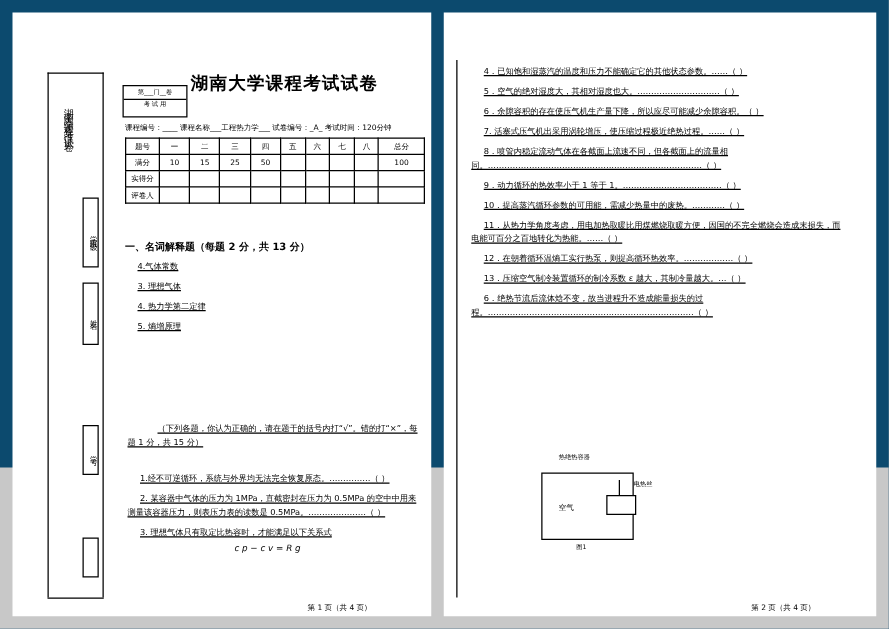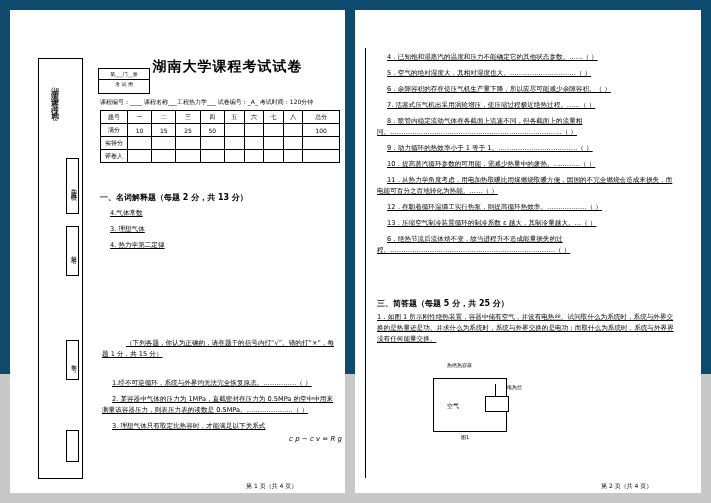--- a/index.html
+++ b/index.html
@@ -163,33 +163,34 @@
       </tr>
     </tbody>
       </table>
 
     <div class="section" style="left:90px;top:182px;">一、名词解释题（每题 2 分，共 13 分）</div>
 
     <div class="body-col" style="left:100px;top:198px;width:220px;">
       <p>4.气体常数</p>
       <p>3. 理想气体</p>
       <p>4. 热力学第二定律</p>
+      <p>5. 熵增原理</p>
     </div>
 
     <div class="body-col" style="left:92px;top:328px;width:232px;">
       <p class="indent" style="text-indent:24px;">（下列各题，你认为正确的，请在题干的括号内打“√”。错的打“×”，每题 1 分，共 15 分）</p>
     </div>
 
     <div class="body-col" style="left:92px;top:368px;width:232px;">
       <p class="indent">1.经不可逆循环，系统与外界均无法完全恢复原态。……………（  ）</p>
       <p class="indent">2. 某容器中气体的压力为 1MPa，直截密封在压力为 0.5MPa 的空中中用来测量该容器压力，则表压力表的读数是 0.5MPa。…………………（  ）</p>
       <p class="indent">3. 理想气体只有取定比热容时，才能满足以下关系式</p>
     </div>
 
-    <div class="body-col center formula" style="left:100px;top:424px;width:232px;text-align:right;">c p − c v = R g</div>
+    <div class="body-col center formula" style="left:88px;top:424px;width:232px;">c p − c v = R g</div>
 
     <div class="footer" style="left:236px;top:472px;">第 1 页（共 4 页）</div>
   </div>
 
   <div class="sheet right">
 
     <div class="vline" style="left:10px;top:38px;height:430px;"></div>
 
     <div class="body-col" style="left:22px;top:42px;width:300px;">
       <p class="indent">4．已知饱和湿蒸汽的温度和压力不能确定它的其他状态参数。……（  ）</p>
@@ -198,25 +199,21 @@
       <p class="indent">7. 活塞式压气机出采用涡轮增压，使压缩过程极近绝热过程。……（  ）</p>
       <p class="indent">8．喷管内稳定流动气体在各截面上流速不同，但各截面上的流量相同。……………………………………………………………………（  ）</p>
       <p class="indent">9．动力循环的热效率小于 1 等于 1。………………………………（  ）</p>
       <p class="indent">10．提高蒸汽循环参数的可用能，需减少热量中的废热。…………（  ）</p>
       <p class="indent">11．从热力学角度考虑，用电加热取暖比用煤燃烧取暖方便，因国的不完全燃烧会造成末损失，而电能可百分之百地转化为热能。……（  ）</p>
       <p class="indent">12．在朝着循环温熵工实行热泵，则提高循环热效率。………………（  ）</p>
       <p class="indent">13．压缩空气制冷装置循环的制冷系数 ε 越大，其制冷量越大。…（  ）</p>
       <p class="indent">6．绝热节流后流体焓不变，故当进程升不造成能量损失的过程。…………………………………………………………………（  ）</p>
     </div>
 
-    <div class="section" style="left:22px;top:288px;">三、简答题（每题 5 分，共 25 分）</div>
-
-    <div class="body-col" style="left:22px;top:302px;width:300px;">
-      <p>1．如图 1 所示刚性绝热装置，容器中储有空气，并设有电热丝。试问取什么为系统时，系统与外界交换的是热量还是功。并求什么为系统时，系统与外界交换的是电功；而取什么为系统时，系统与外界界没有任何能量交换。</p>
-    </div>
+
 
     <div>
       <div class="figure" style="left:78px;top:368px;width:72px;height:52px;"></div>
       <div class="figure" style="left:130px;top:386px;width:22px;height:14px;background:#fff;"></div>
       <div class="hline" style="left:140px;top:374px;width:1px;height:12px;background:#000;"></div>
       <div class="figlabel" style="left:92px;top:352px;">热绝热容器</div>
       <div class="figlabel" style="left:152px;top:374px;">电热丝</div>
       <div class="figlabel" style="left:92px;top:392px;font-size:6px;">空气</div>
       <div class="figlabel" style="left:106px;top:424px;">图1</div>
     </div>

